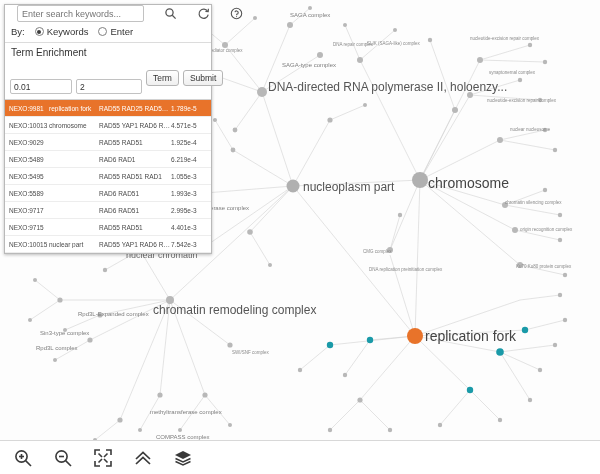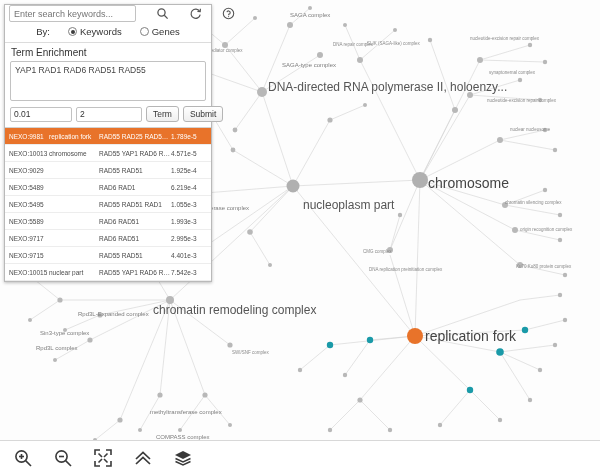--- a/index.html
+++ b/index.html
@@ -58,21 +58,21 @@
   }
   #panel-title {
     padding: 3px 6px 2px 6px;
     font-size: 11px;
     font-weight: bold;
     color: #222;
   }
   .search-row {
     display: flex;
     align-items: center;
-    padding: 0 4px 4px 4px;
+    padding: 0 4px 4px 12px;
     gap: 20px;
   }
   .search-input {
     flex: 1;
     height: 17px;
     border: 1px solid #c2c2c2;
     border-radius: 2px;
     background: #fff;
     font-size: 9px;
     color: #999;
@@ -87,25 +87,24 @@
     align-items: center;
     justify-content: center;
     background: transparent;
     border: none;
     padding: 0;
     cursor: pointer;
   }
   .radio-row {
     display: flex;
     align-items: center;
-    gap: 18px;
+    gap: 10px;
     padding: 0 6px 5px 6px;
     font-size: 9.5px;
     color: #333;
-    justify-content: center;
   }
   .radio-item {
     display: flex;
     align-items: center;
     gap: 3px;
   }
   .radio {
     width: 9px;
     height: 9px;
     border-radius: 50%;
@@ -154,20 +153,21 @@
     width: 62px;
     height: 15px;
     border: 1px solid #c2c2c2;
     border-radius: 2px;
     background: #fff;
     font-size: 8.5px;
     color: #333;
     padding: 3px 3px;
     box-sizing: border-box;
     font-family: "Liberation Sans", sans-serif;
+    margin-top: 18px;
   }
   .param-input.wide { width: 66px; }
   .btn {
     height: 16px;
     border: 1px solid #b5b5b5;
     border-radius: 3px;
     background: linear-gradient(#ffffff, #efefef);
     font-size: 8.5px;
     color: #333;
     padding: 0 6px;
@@ -426,21 +426,21 @@
       <div class="node-label lbl-xs" style="left:367px; top:41px;">SLIK (SAGA-like) complex</div>
       <div class="node-label lbl-xs" style="left:207px; top:48px;">mediator complex</div>
       <div class="node-label lbl-xs" style="left:333px; top:42px;">DNA repair complex</div>
       <div class="node-label lbl-xs" style="left:470px; top:36px;">nucleotide-excision repair complex</div>
       <div class="node-label lbl-sm" style="left:282px; top:62px;">SAGA-type complex</div>
       <div class="node-label lbl-xs" style="left:489px; top:70px;">synaptonemal complex</div>
       <div class="node-label lbl-lg" style="left:268px; top:80px;">DNA-directed RNA polymerase II, holoenzy...</div>
       <div class="node-label lbl-xs" style="left:487px; top:98px;">nucleotide-excision repair complex</div>
       <div class="node-label lbl-xs" style="left:510px; top:127px;">nuclear nucleosome</div>
       <div class="node-label lbl-xl" style="left:428px; top:175px;">chromosome</div>
-      <div class="node-label lbl-lg" style="left:303px; top:198px;">nucleoplasm part</div>
+      <div class="node-label lbl-lg" style="left:303px; top:180px;">nucleoplasm part</div>
       <div class="node-label lbl-xs" style="left:505px; top:200px;">chromatin silencing complex</div>
       <div class="node-label lbl-sm" style="left:136px; top:205px;">H4/H2A histone acetyltransferase complex</div>
       <div class="node-label lbl-xs" style="left:95px; top:187px;">nucleoplasm</div>
       <div class="node-label lbl-xs" style="left:520px; top:227px;">origin recognition complex</div>
       <div class="node-label lbl-xs" style="left:363px; top:249px;">CMG complex</div>
       <div class="node-label lbl-md" style="left:126px; top:250px;">nuclear chromatin</div>
       <div class="node-label lbl-xs" style="left:369px; top:267px;">DNA replication preinitiation complex</div>
       <div class="node-label lbl-xs" style="left:516px; top:264px;">Ku70:Ku80 protein complex</div>
       <div class="node-label lbl-sm" style="left:78px; top:311px;">Rpd3L-Expanded complex</div>
       <div class="node-label lbl-lg" style="left:153px; top:303px;">chromatin remodeling complex</div>
@@ -479,29 +479,28 @@
     </div>
 
     <div class="radio-row">
       <span>By:</span>
       <span class="radio-item">
         <span class="radio checked"></span>
         <span>Keywords</span>
       </span>
       <span class="radio-item">
         <span class="radio"></span>
-        <span>Genes</span>
+        <span>Enter</span>
       </span>
     </div>
 
     <div class="section-divider"></div>
 
     <div class="section-title">Term Enrichment</div>
 
-    <div class="term-box">YAP1 RAD1 RAD6 RAD51 RAD55</div>
 
     <div class="params-row">
       <input class="param-input" type="text" value="0.01" style="">
       <input class="param-input wide" type="text" value="2" style="">
       <button class="btn">Term</button>
       <button class="btn">Submit</button>
     </div>
 
     <div class="results">
       <div class="res-row selected">

